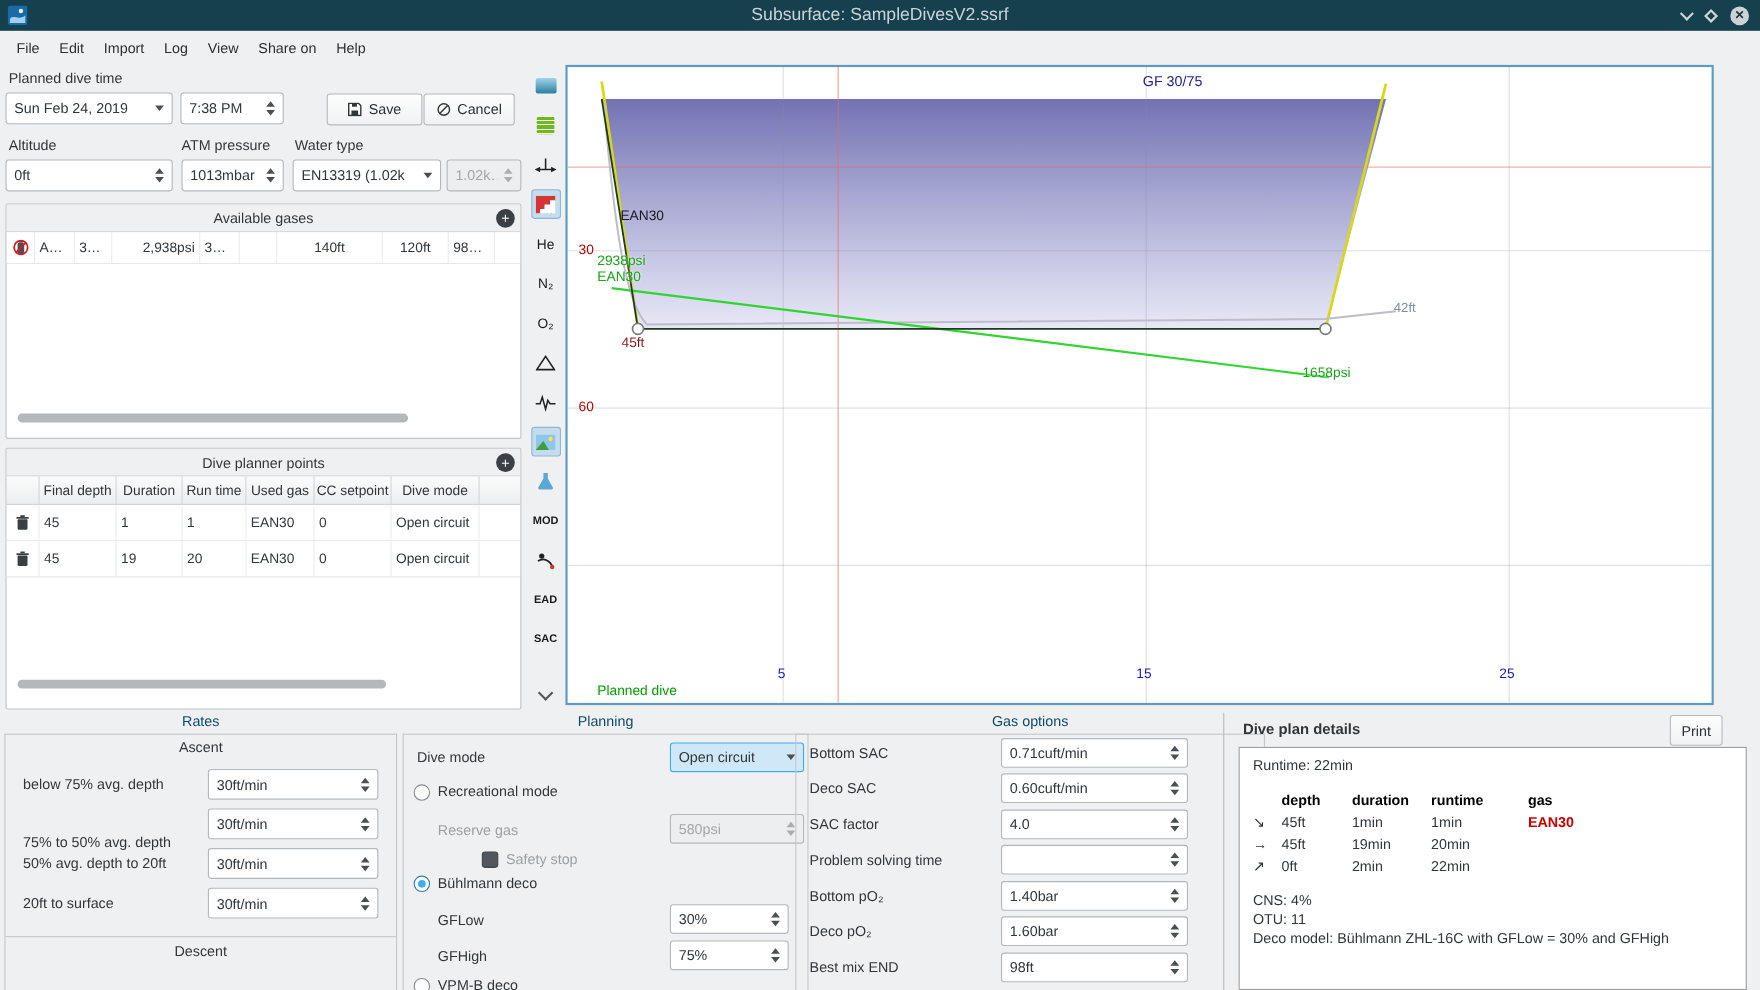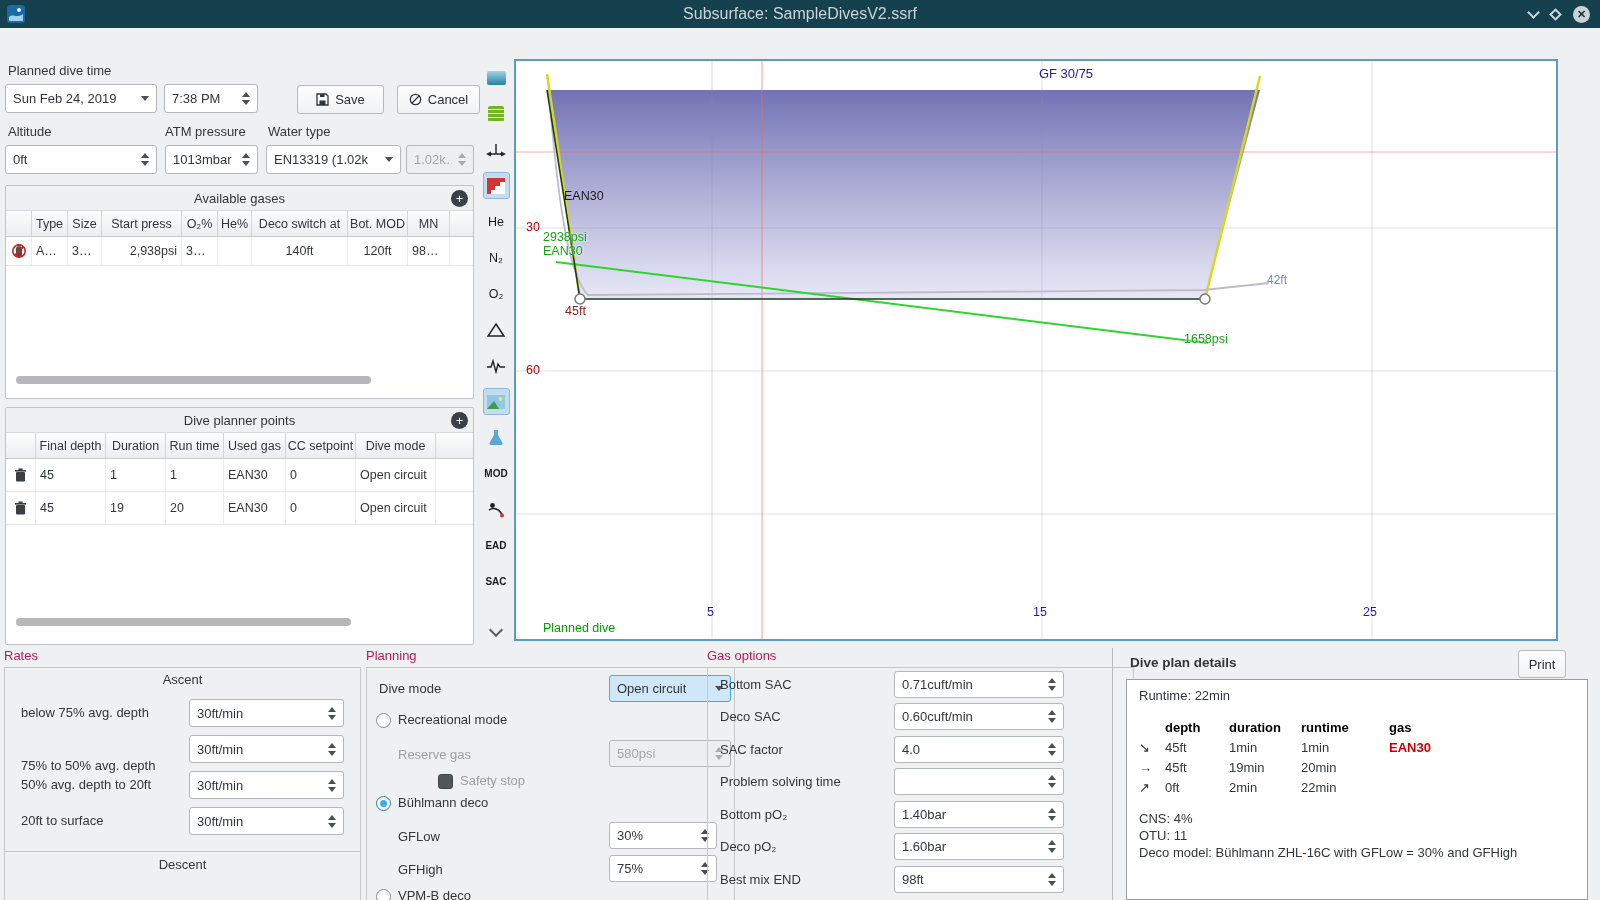--- a/index.html
+++ b/index.html
@@ -63,21 +63,21 @@
   .lab-pd{color:#00a000}
 
   
   .tooltip{position:absolute;left:46px;top:274px;width:296px;height:108px;background:rgba(66,66,66,0.84);border:1px solid rgba(160,160,160,.6);border-radius:7px;color:#f2f2f2}
   .tt-title{text-align:center;font-weight:bold;font-size:12.5px;padding-top:4px}
   .tt-line{position:absolute;left:27px;font-size:12.5px}
   .chip{position:absolute;left:9px;width:11px;height:11px}
 
   
   .bpanel{position:absolute;top:646px;height:254px}
-  .bp-title{position:absolute;top:2px;left:0;width:100%;color:#be185d}
+  .bp-title{position:absolute;top:2px;left:0;width:100%;text-align:center;color:#0c4a6e}
   .bp-frame{position:absolute;left:0;top:21px;right:0;bottom:0;border:1px solid #c5c8ca;border-bottom:none}
   .sec-title{position:absolute;width:100%;text-align:center;color:#31363b}
   .form-label{position:absolute;white-space:nowrap;color:#31363b}
   .form-label.gray{color:#9ba0a4}
   .radio{position:absolute;width:15px;height:15px;border-radius:50%;border:1px solid #878c90;background:#fdfdfd}
   .radio.sel{border-color:#2a7fb5}
   .radio-dot{position:absolute;left:3px;top:3px;width:7px;height:7px;border-radius:50%;background:#3daee9}
   .checkbox{position:absolute;width:15px;height:15px;border-radius:3px;background:#51575c;border:1px solid #40464b}
   .vline{position:absolute;width:1px;background:#b9bbbd}
 
@@ -102,20 +102,29 @@
         </svg>
     </span>
     <div class="tb-title">Subsurface: SampleDivesV2.ssrf</div>
     <div class="win-btns">
       <span class="wb-min"></span>
       <span class="wb-max"></span>
       <span class="wb-close">✕</span>
     </div>
   </div>
 
+  <div class="menubar">
+    <span class="menu-item">File</span>
+    <span class="menu-item">Edit</span>
+    <span class="menu-item">Import</span>
+    <span class="menu-item">Log</span>
+    <span class="menu-item">View</span>
+    <span class="menu-item">Share on</span>
+    <span class="menu-item">Help</span>
+  </div>
 
   <div class="panel-label" style="left:8px;top:63px">Planned dive time</div>
 
   <div class="combo" style="left:5px;top:84px;width:152px;height:29px">
     <span class="cval">Sun Feb 24, 2019</span>
     <span class="combo-arrow"></span>
   </div>
   <div class="spin" style="left:164px;top:84px;width:94px;height:29px">
     <span class="sval">7:38 PM</span>
     <span class="spin-btns">
@@ -124,21 +133,21 @@
       </span>
   </div>
   <div class="btn" style="left:297px;top:85px;width:87px;height:29px">
     <svg width="13" height="13" viewBox="0 0 13 13">
         <path d="M1 1 H10 L12 3 V12 H1 Z" fill="none" stroke="#31363b" stroke-width="1.3"></path>
         <rect x="3.5" y="7.5" width="6" height="4.5" fill="#31363b"></rect>
         <rect x="4" y="1" width="4.5" height="3" fill="#31363b"></rect>
       </svg>
     <span>Save</span>
   </div>
-  <div class="btn" style="left:397px;top:85px;width:83px;height:29px">
+  <div class="btn" style="left:385px;top:85px;width:83px;height:29px">
     <svg width="13" height="13" viewBox="0 0 13 13">
         <circle cx="6.5" cy="6.5" r="5.2" fill="none" stroke="#31363b" stroke-width="1.3"></circle>
         <line x1="3" y1="10" x2="10" y2="3" stroke="#31363b" stroke-width="1.3"></line>
       </svg>
     <span>Cancel</span>
   </div>
 
   <div class="panel-label" style="left:8px;top:124px">Altitude</div>
   <div class="panel-label" style="left:165px;top:124px">ATM pressure</div>
   <div class="panel-label" style="left:268px;top:124px">Water type</div>
@@ -166,31 +175,20 @@
     <span class="spin-btns">
         <i class="tri-up"></i>
         <i class="tri-down"></i>
       </span>
   </div>
 
   <div class="gbox" style="left:5px;top:185px;width:469px;height:214px">
     <div class="gbox-head">
       <span>Available gases</span>
       <span class="plus-btn">+</span>
-    </div>
-    <div class="tbl-head">
-      <span class="th" style="width:26px"></span>
-      <span class="th" style="width:36px">Type</span>
-      <span class="th" style="width:34px">Size</span>
-      <span class="th" style="width:80px">Start press</span>
-      <span class="th" style="width:36px">O₂%</span>
-      <span class="th" style="width:34px">He%</span>
-      <span class="th" style="width:96px">Deco switch at</span>
-      <span class="th" style="width:60px">Bot. MOD</span>
-      <span class="th" style="width:42px">MN</span>
     </div>
     <div class="tr" style="height:29px">
       <span class="td icon-cell" style="width:26px">
         <svg width="16" height="16" viewBox="0 0 16 16">
             <rect x="5" y="3.5" width="6" height="10.5" rx="2" fill="#4a5055"></rect>
             <rect x="6" y="1.5" width="4" height="2" fill="#4a5055"></rect>
             <circle cx="8" cy="8" r="6.2" fill="none" stroke="#d02020" stroke-width="1.6"></circle>
             <line x1="3.6" y1="12.4" x2="12.4" y2="3.6" stroke="#d02020" stroke-width="1.6"></line>
           </svg>
       </span>
@@ -461,21 +459,21 @@
             <i class="tri-up"></i>
             <i class="tri-down"></i>
           </span>
       </div>
 
       <span class="radio" style="left:9px;top:221px"></span>
       <span class="form-label" style="left:31px;top:220px">VPM-B deco</span>
     </div>
   </div>
 
-  <div class="bpanel" style="left:707px;width:427px">
+  <div class="bpanel" style="left:723px;width:427px">
     <div class="bp-title">Gas options</div>
     <div class="bp-frame">
       <span class="form-label" style="left:12px;top:9px">Bottom SAC</span>
       <div class="spin" style="left:186px;top:3px;width:170px;height:27px">
         <span class="sval">0.71cuft/min</span>
         <span class="spin-btns">
             <i class="tri-up"></i>
             <i class="tri-down"></i>
           </span>
       </div>

